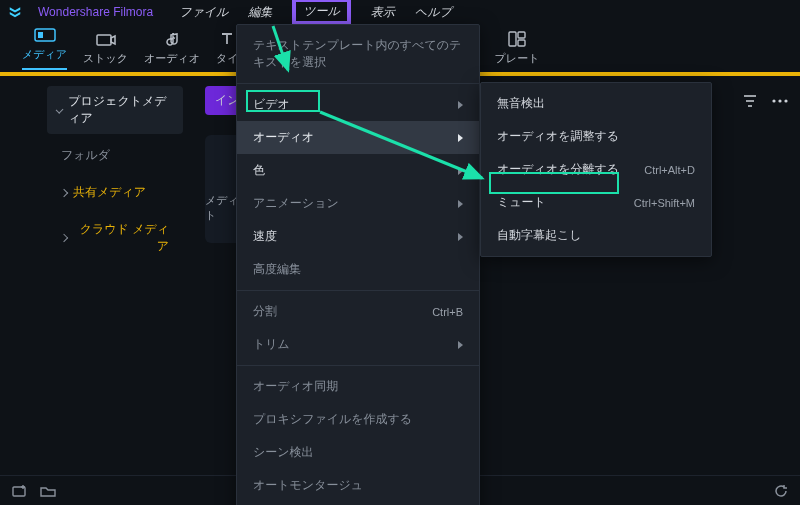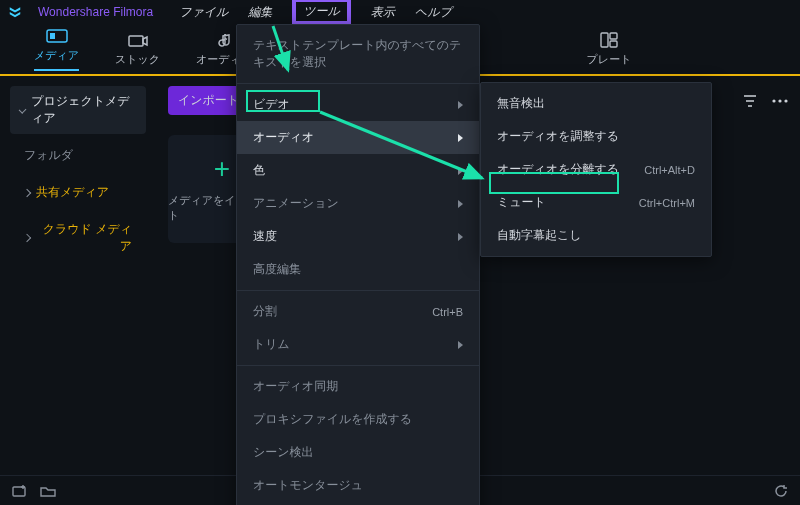--- a/index.html
+++ b/index.html
@@ -5,27 +5,27 @@
   * { box-sizing: border-box; margin: 0; padding: 0; font-family: "Hiragino Sans", "Meiryo", sans-serif; }
   body { width: 800px; height: 505px; background: #0e1217; color: #c8cdd4; font-size: 12px; position: relative; overflow: hidden; }
 
   .titlebar { height: 24px; display: flex; align-items: center; gap: 16px; padding: 0 8px; background: #0e1217; }
   .titlebar .logo { width: 14px; height: 14px; }
   .titlebar .title { color: #8b5cf6; font-size: 12px; }
   .menubar { display: flex; align-items: center; gap: 20px; margin-left: 10px; }
   .menubar .mitem { color: #d6dae0; font-size: 12px; cursor: default; font-style: italic; }
   .menubar .mitem.highlight { border: 4px solid #8b5cf6; padding: 1px 7px; margin-top:-1px; }
 
-  .tabbar { height: 52px; display: flex; align-items: center; gap: 36px; padding: 0 34px; border-bottom: 2px solid #eab308; }
+  .tabbar { height: 52px; display: flex; align-items: center; gap: 16px; padding: 0 22px; border-bottom: 4px solid #eab308; }
   .tab { display: flex; flex-direction: column; align-items: center; gap: 4px; color: #b7bdc6; font-size: 11px; cursor: pointer; }
   .tab.active { color: #40c3ff; }
   .tab .iconbox { width: 22px; height: 16px; display:flex; align-items:center; justify-content:center; }
   .tab.active .underline { width: 100%; height: 2px; background: #40c3ff; margin-top: 2px; }
 
-  .mainrow { display: flex; height: calc(100% - 24px - 52px - 30px); }
+  .mainrow { display: flex; height: calc(100% - 24px - 52px - 30px); padding-left: 37px; }
   .sidebar { width: 156px; padding: 10px 10px; display: flex; flex-direction: column; gap: 6px; }
   .side-btn { background: #1b2129; border-radius: 4px; padding: 7px 10px; display: flex; align-items: center; gap: 6px; color: #dfe3e8; font-size: 12px; cursor:pointer; }
   .side-plain { padding: 7px 14px; display:flex; align-items:center; gap:6px; color: #eab308; font-size:12px; cursor:pointer;text-align:right; }
   .side-label { padding: 7px 14px; color: #8a919c; font-size: 12px; text-align:left; }
   .chev { width: 6px; height: 6px; border-right: 1.5px solid #8a919c; border-bottom: 1.5px solid #8a919c; display:inline-block; }
   .chev.down { transform: rotate(45deg); }
   .chev.right { transform: rotate(-45deg); }
 
   .content { flex: 1; padding: 10px 12px; position: relative; }
   .toolbar { display:flex; align-items:center; gap:10px; }
@@ -255,21 +255,21 @@
     </div>
     <div class="row enabled">
       <span class="grow">オーディオを調整する</span>
     </div>
     <div class="row enabled">
       <span class="grow">オーディオを分離する</span>
       <span class="sc">Ctrl+Alt+D</span>
     </div>
     <div class="row enabled">
       <span class="grow">ミュート</span>
-      <span class="sc">Ctrl+Ctrl+M</span>
+      <span class="sc">Ctrl+Shift+M</span>
     </div>
     <div class="row enabled">
       <span class="grow">自動字幕起こし</span>
     </div>
   </div>
 
 <div class="hl-box" style="left:246px; top:90px; width:74px; height:22px;"></div>
 <div class="hl-box" style="left:489px; top:172px; width:130px; height:22px;"></div>
 
 <svg style="position:absolute; left:0; top:0; pointer-events:none" width="800" height="505">

